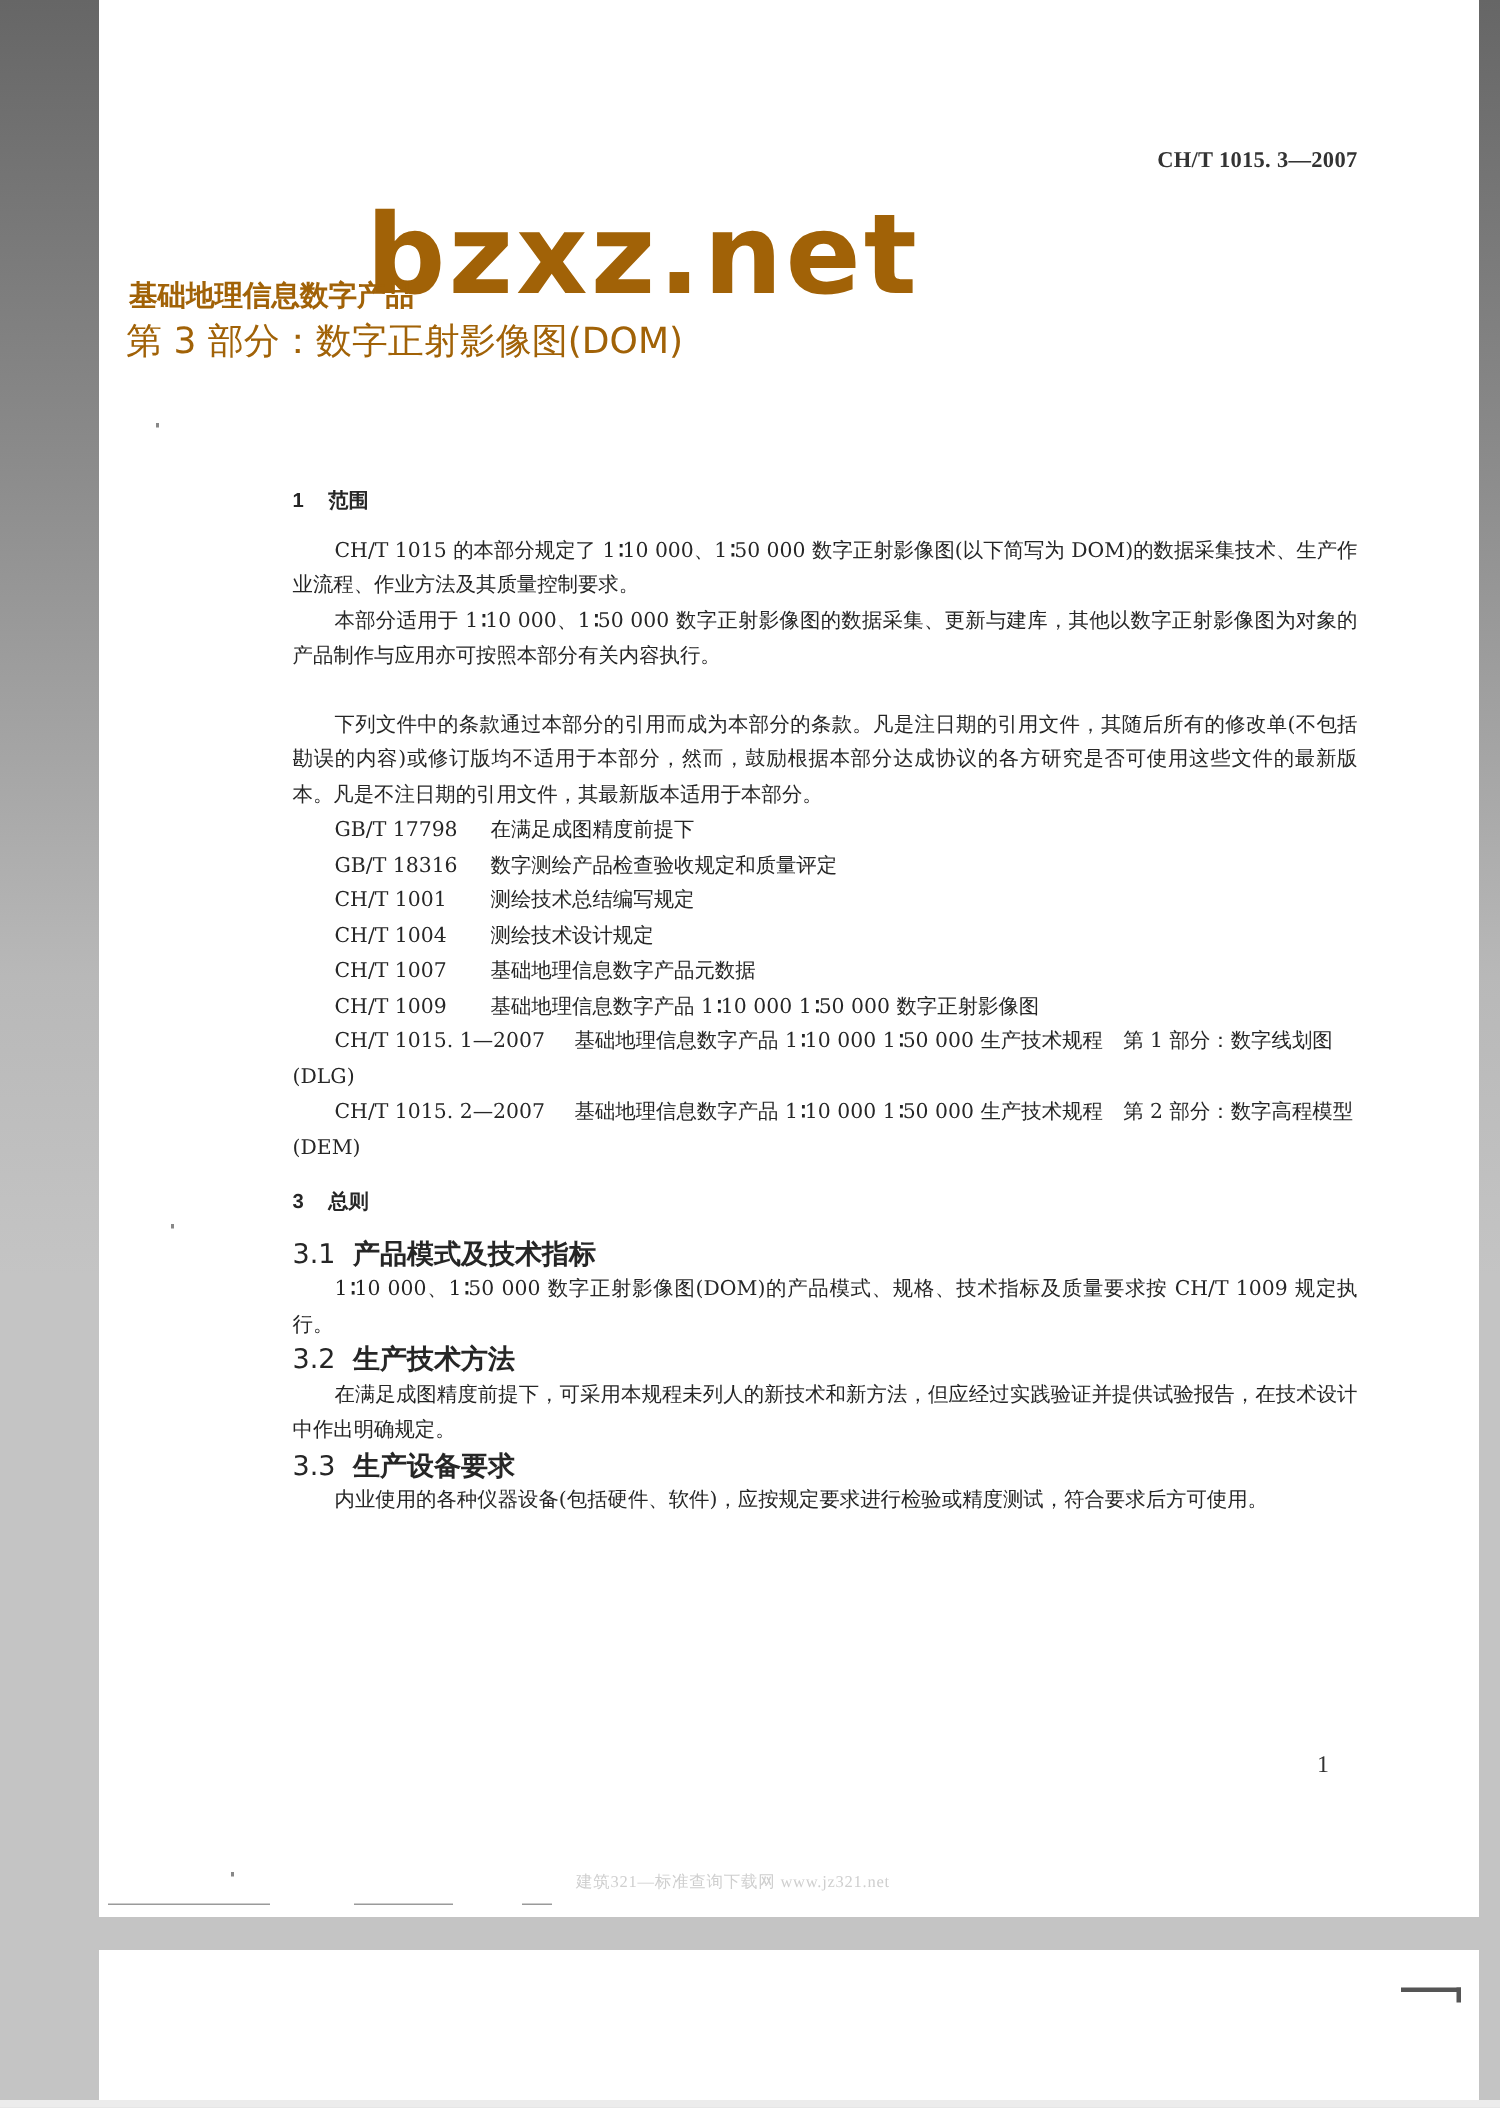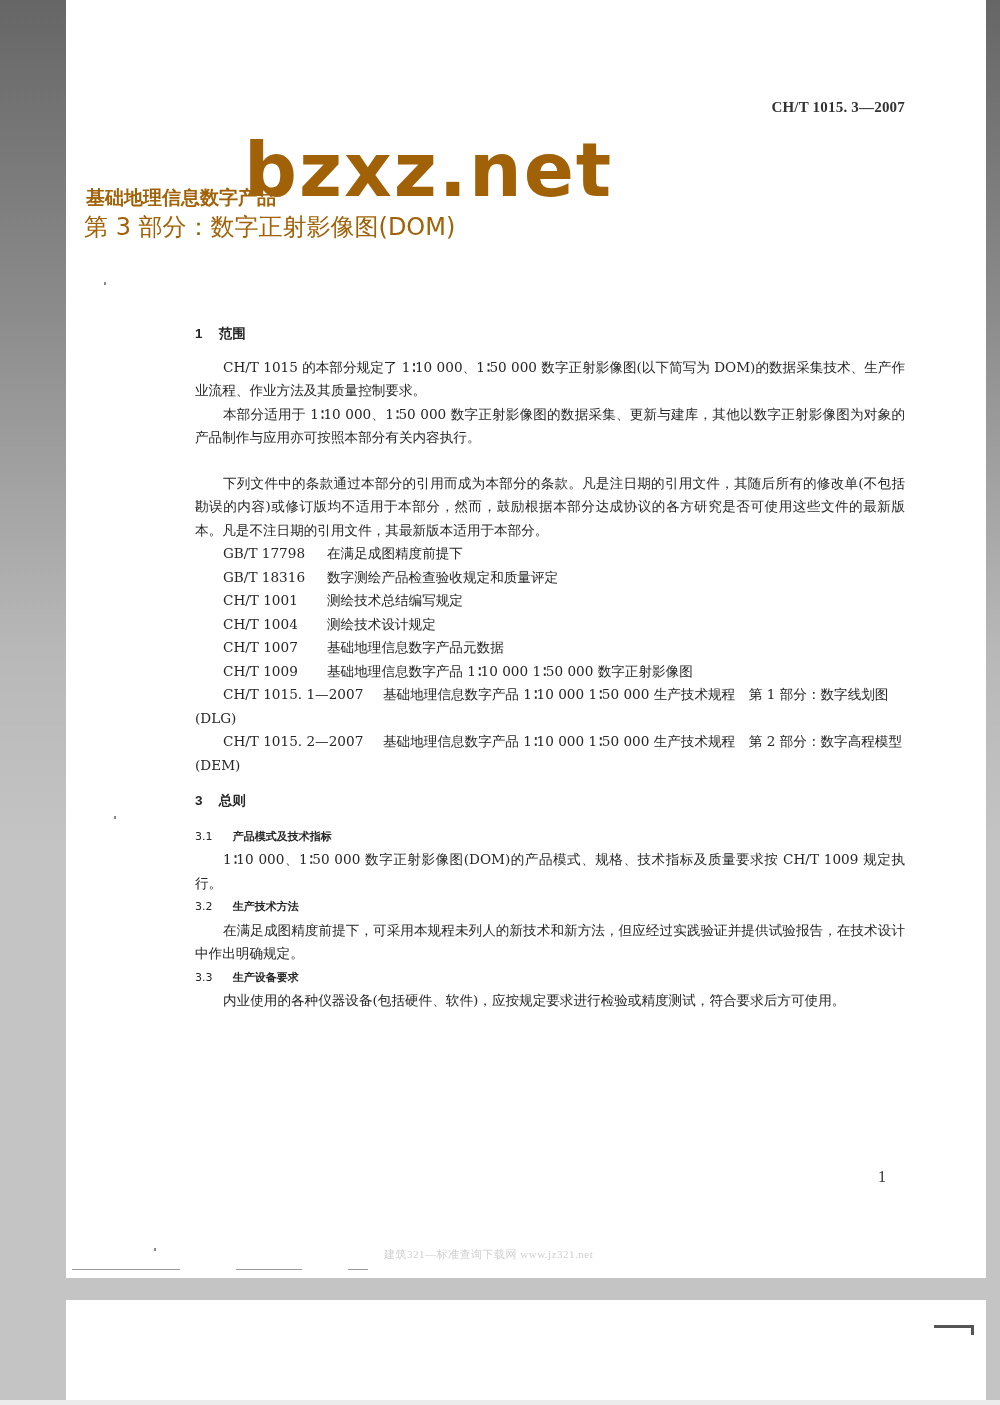--- a/index.html
+++ b/index.html
@@ -33,21 +33,21 @@
   .title-line1 { font-size:19px; font-weight:bold; line-height:30px; margin-left:20px;}
   .title-line2 { font-size:20px; line-height:31px; margin-top:0px; margin-left:20px;}
   .title-line3 { font-size:24px; line-height:31px; margin-left:18px;}
 
   .body {
     position:absolute; left:129px; top:322px; width:710px;
     font-size:13.6px; line-height:23.5px; color:#262626;
   }
   .h1 { font-family:Liberation Sans, sans-serif; font-weight:bold; font-size:13.5px; height:23.5px; }
   .h1 .num { display:inline-block; width:20px; }
-  .h2 { font-family:"DejaVu Sans", sans-serif; font-weight:bold; font-size:11px; height:23.5px; }
+  .h2 { font-family:"DejaVu Sans", sans-serif; font-weight:bold; font-size:18px; height:23.5px; }
   .h2 .num { display:inline-block; width:34px; font-weight:normal; }
   .p { text-indent:28px; text-align:justify; }
   .gap-s { height:10px; }
   .gap-m { height:12px; }
   .ref { padding-left:28px; white-space:nowrap; }
   .ref .code { display:inline-block; width:104px; }
   .ref-long { text-indent:28px; }
   .ref-long .code { display:inline-block; width:160px; text-indent:0; }
 
   .page-number {

